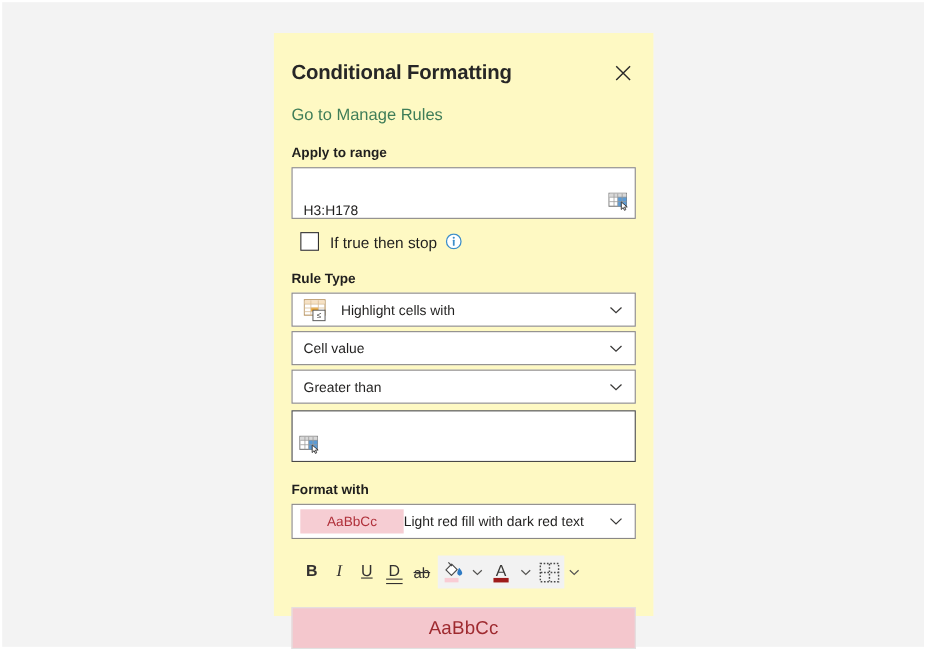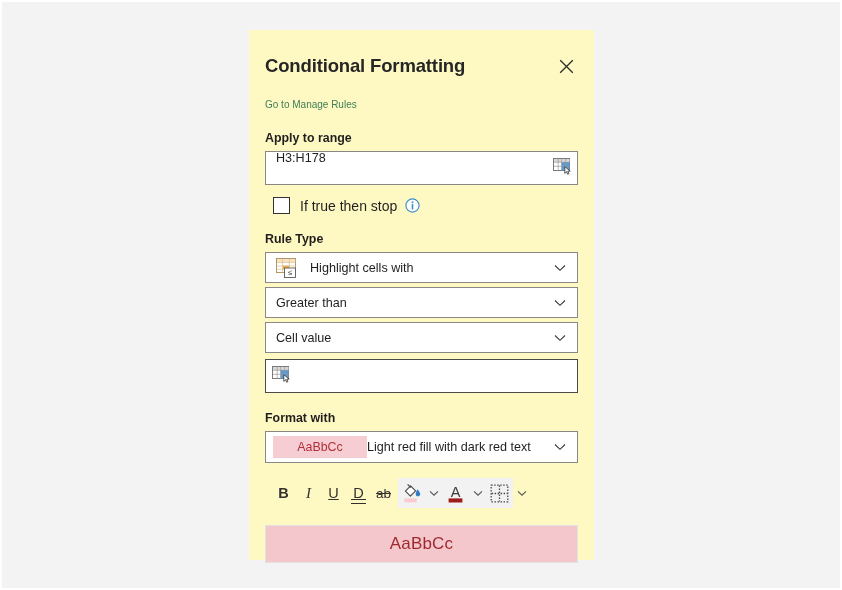--- a/index.html
+++ b/index.html
@@ -62,45 +62,45 @@
     justify-content: center;
     cursor: pointer;
     margin-right: -2px;
   }
   .close-btn svg { display: block; }
 
   
   .manage-link {
     display: inline-block;
     margin-top: 17px;
-    font-size: 10px;
+    font-size: 15px;
     color: #3f7d58;
     cursor: pointer;
     line-height: 16px;
     text-align: center;
   }
 
   
   .field-label {
     font-size: 12.4px;
     font-weight: bold;
     color: #201f1e;
     margin-top: 18px;
     margin-bottom: 6px;
   }
 
   
   .input-row {
     position: relative;
-    height: 34px;
+    height: 47px;
     border: 1px solid #8a8886;
     background: #ffffff;
     box-sizing: border-box;
     display: flex;
-    align-items: flex-start;
+    align-items: flex-end;
   }
   .input-row.focused {
     border: 1.6px solid #4a4a48;
   }
   .input-text {
     font-size: 12.6px;
     color: #201f1e;
     padding-left: 10px;
     flex: 1;
     line-height: 1;
@@ -345,30 +345,30 @@
       </span>
       <span class="dd-text">Highlight cells with</span>
       <span class="chev">
         <svg width="12" height="8" viewBox="0 0 12 8">
             <path d="M1,1.5 L6,6.3 L11,1.5" stroke="#3b3a39" stroke-width="1.15" fill="none"></path>
           </svg>
       </span>
     </div>
 
     <div class="dropdown">
-      <span class="dd-text">Greater than</span>
+      <span class="dd-text">Cell value</span>
       <span class="chev">
         <svg width="12" height="8" viewBox="0 0 12 8">
             <path d="M1,1.5 L6,6.3 L11,1.5" stroke="#3b3a39" stroke-width="1.15" fill="none"></path>
           </svg>
       </span>
     </div>
 
     <div class="dropdown">
-      <span class="dd-text">Cell value</span>
+      <span class="dd-text">Greater than</span>
       <span class="chev">
         <svg width="12" height="8" viewBox="0 0 12 8">
             <path d="M1,1.5 L6,6.3 L11,1.5" stroke="#3b3a39" stroke-width="1.15" fill="none"></path>
           </svg>
       </span>
     </div>
 
     
     <div class="input-row focused" style="margin-top:6px;">
       <div class="picker-btn">

